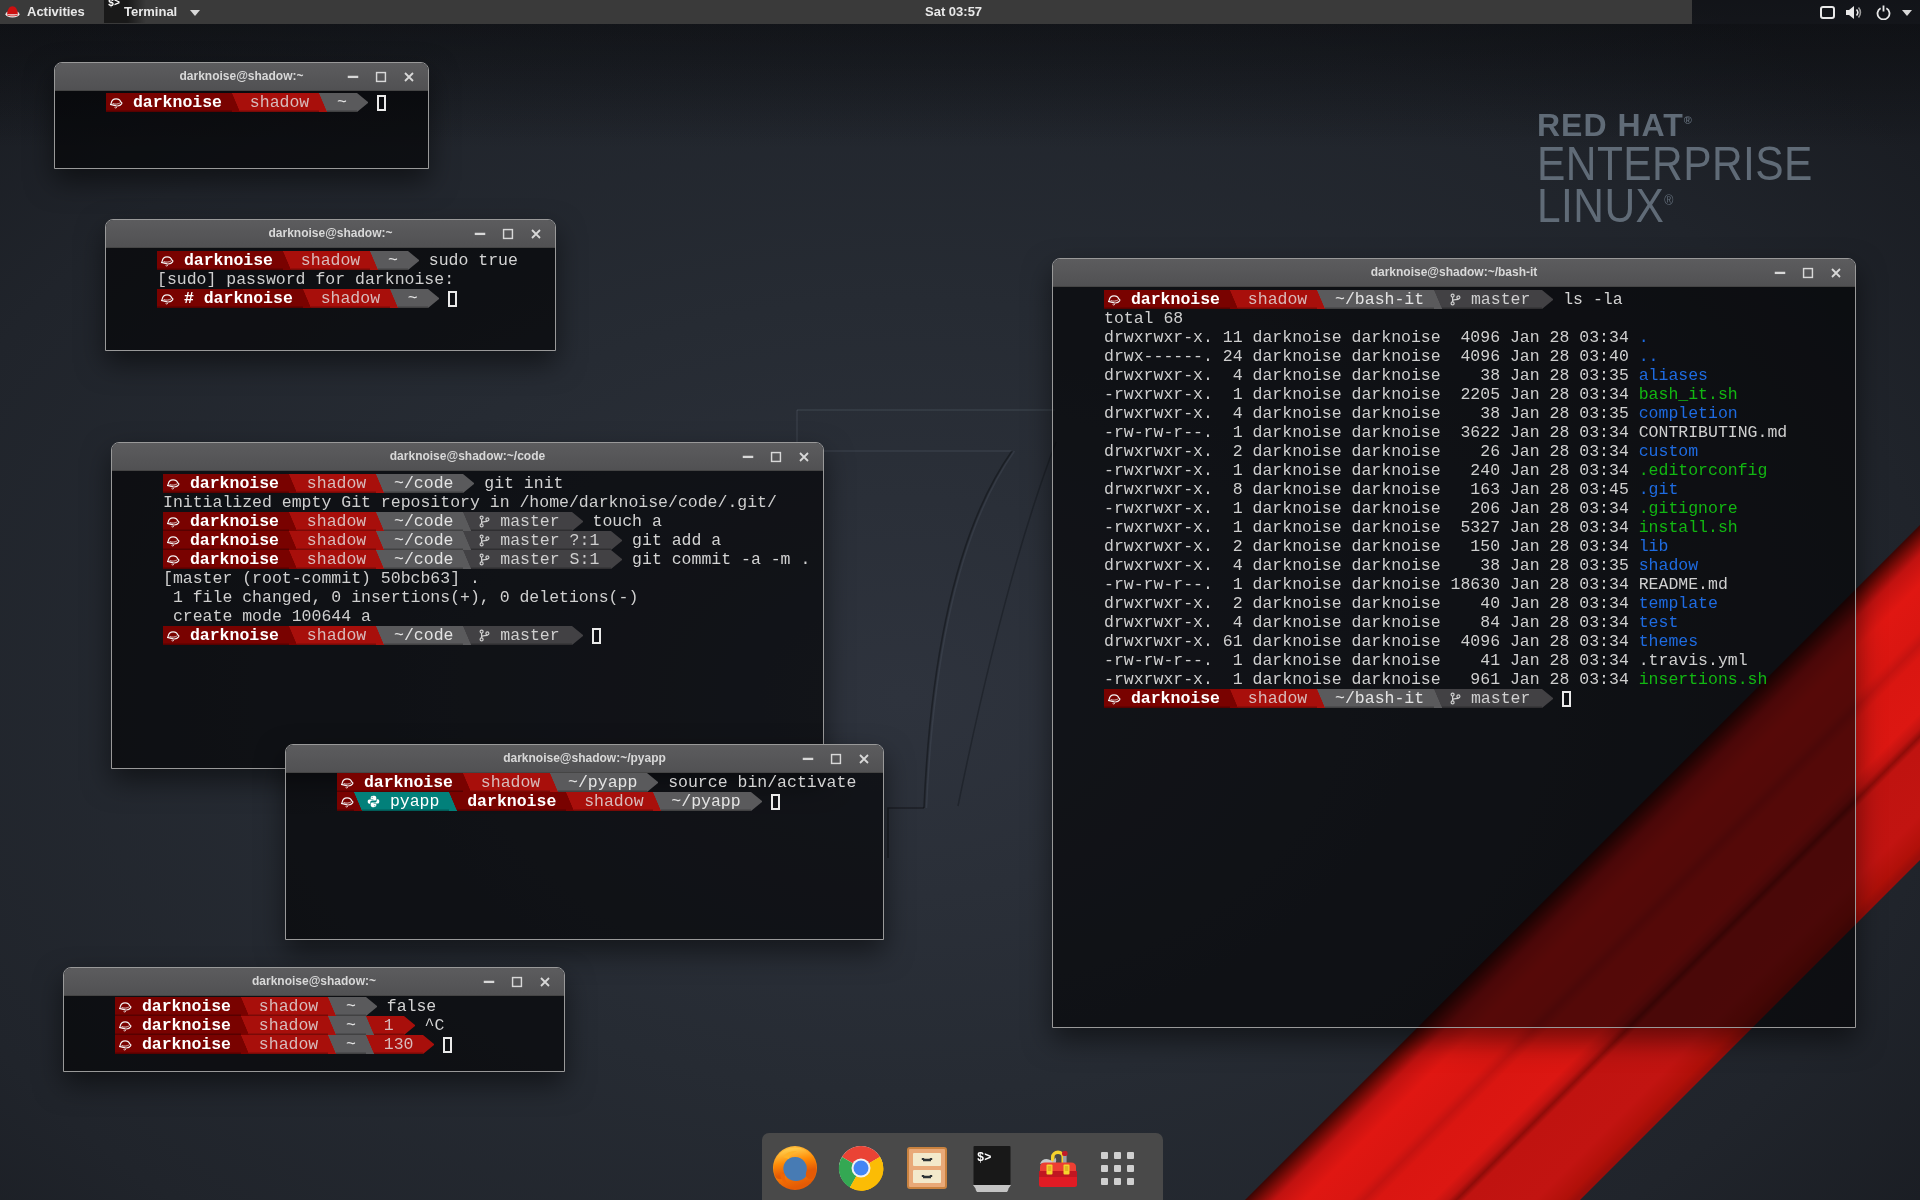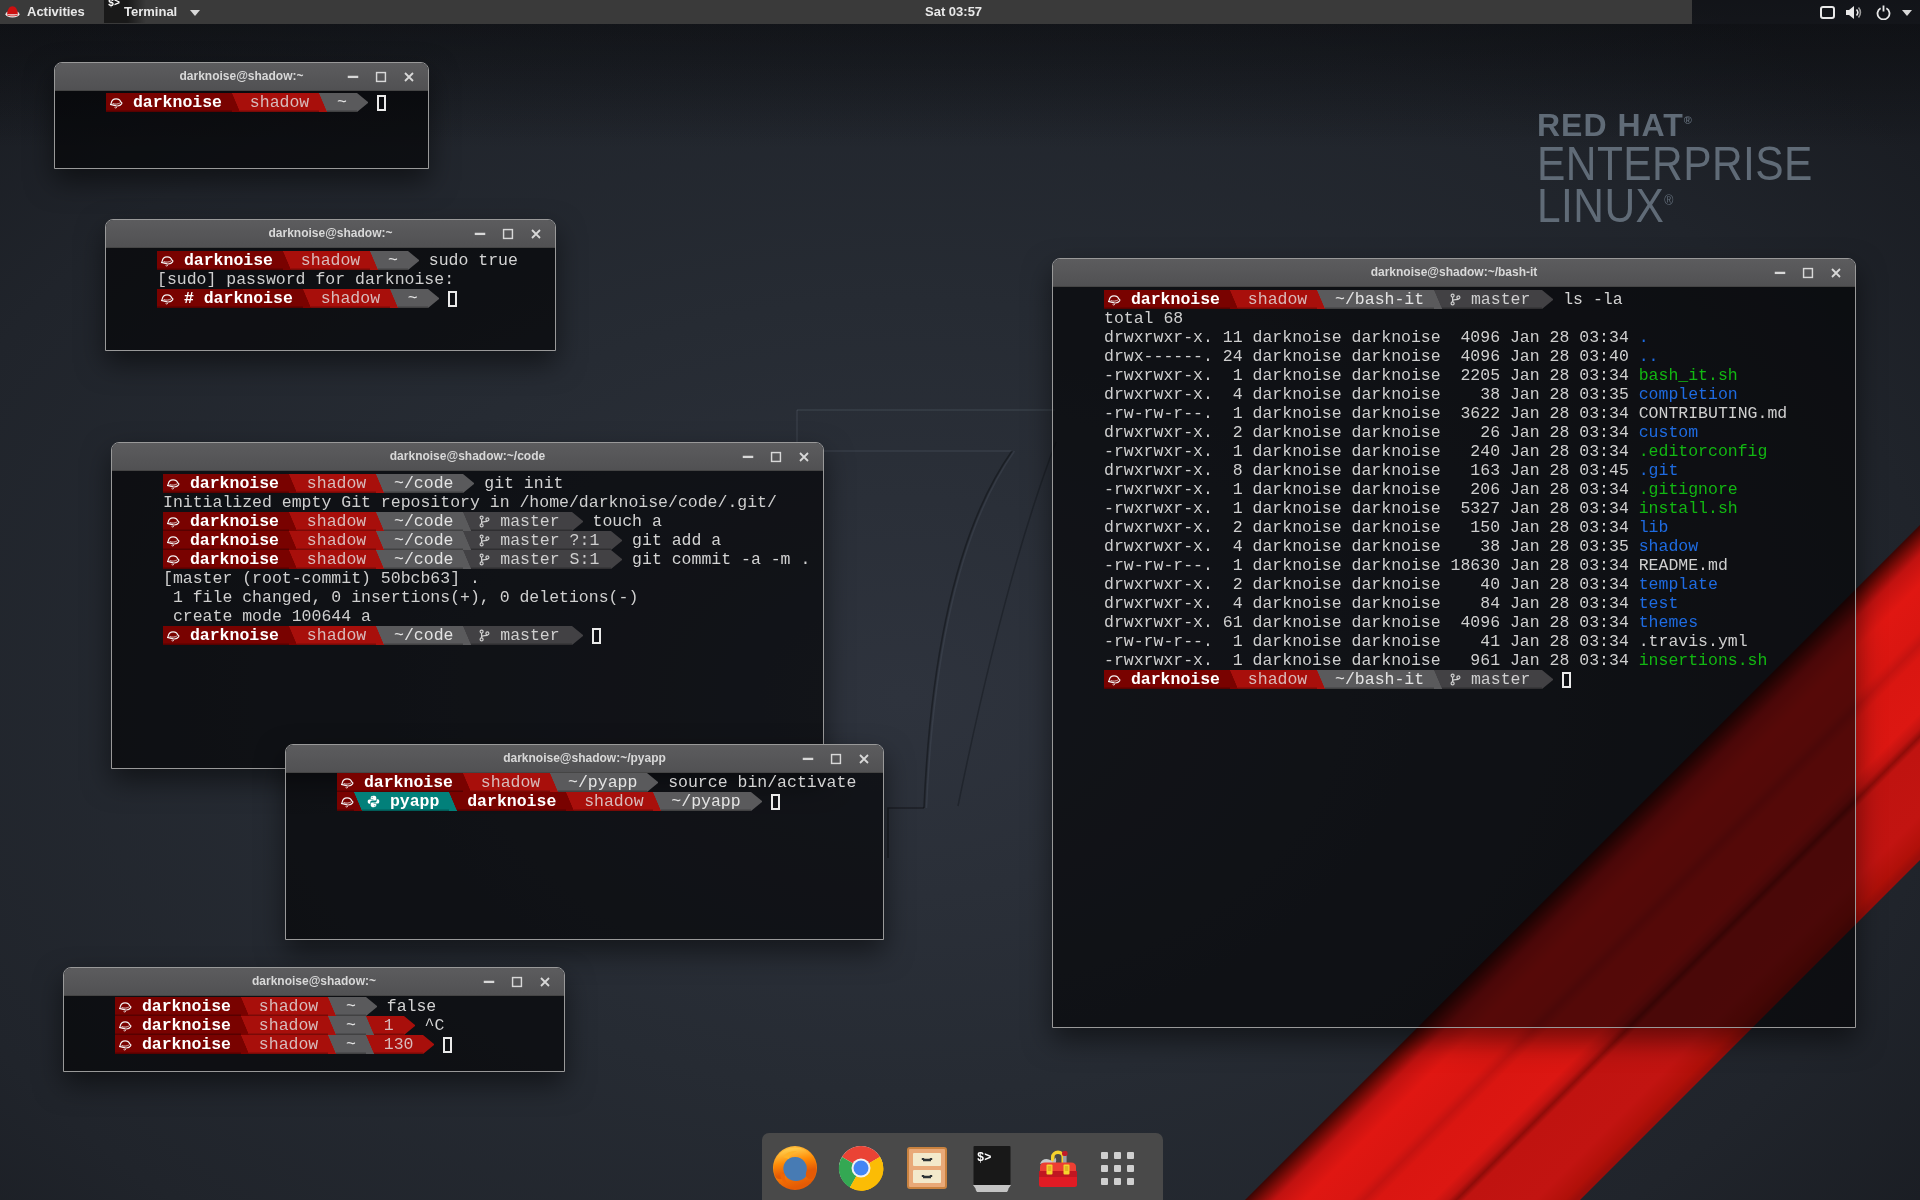--- a/index.html
+++ b/index.html
@@ -35,21 +35,21 @@
   .wb { position:absolute; top:0; width:22px; height:27px; }
   .wb svg { position:absolute; left:50%; top:50%; transform:translate(-50%,-50%); }
   .term { position:absolute; left:0; right:0; top:28px; bottom:0; background:rgba(2,2,3,0.62); padding:2px 0 0 3px; overflow:hidden; }
   .row { height:19px; display:flex; align-items:center; font-family:"Liberation Mono",monospace; font-size:16.5px; color:#cfcfcf; white-space:pre;padding-left:48px; }
   .row .txt { line-height:19px; }
   .sg { display:flex; align-items:center; height:19px; box-shadow:inset 0 -1.5px rgba(0,0,0,0.28); }
   .dr { background:#790200; color:#ffffff; font-weight:bold; }
   .br { background:#a80f0b; color:#d8bcbc; }
   .gy { background:#5a5a5c; color:#e4e4e4; }
   .gt { background:#424144; color:#cfcfcf; padding-right:2px; }
-  .tl { background:#02807a; color:#fff; font-weight:bold; }
+  .tl { background:#02807a; color:#fff; font-weight:normal; }
   .sp { width:8px; height:19px; }
   .ar { width:0; height:19px; border-top:9.5px solid transparent; border-bottom:9.5px solid transparent; border-left:11px solid #5a5a5c; }
   .cur { width:9px; height:16px; border:2px solid #eaeaea; margin-left:9px; }
   .b { color:#1e6be1; } .g { color:#12b712; }
   
   #dock { position:absolute; left:762px; top:1133px; width:401px; height:67px; background:#494949; border-radius:7px 7px 0 0; }
   .dicon { position:absolute; top:11px; width:48px; height:48px; }
 </style>
 </head>
 <body>
@@ -358,20 +358,21 @@
             <g stroke="#cfcfcf" stroke-width="1.2" fill="none">
               <circle cx="2.6" cy="2.6" r="1.5"></circle>
               <circle cx="2.6" cy="10.4" r="1.5"></circle>
               <circle cx="8.4" cy="4.4" r="1.5"></circle>
               <path d="M2.6 4.1 V8.9 M2.6 8 C2.6 5.8 8.4 7.4 8.4 5.9"></path>
             </g>
           </svg> master </span><span class="ar" style="border-left-color:#424144"></span><span class="txt" style="color:#d4d4d4"> ls -la</span></div>
       <div class="row"><span class="txt">total 68</span></div>
       <div class="row"><span class="txt">drwxrwxr-x. 11 darknoise darknoise  4096 Jan 28 03:34 <span class="b">.</span></span></div>
       <div class="row"><span class="txt">drwx------. 24 darknoise darknoise  4096 Jan 28 03:40 <span class="b">..</span></span></div>
+      <div class="row"><span class="txt">drwxrwxr-x.  4 darknoise darknoise    38 Jan 28 03:35 <span class="b">aliases</span></span></div>
       <div class="row"><span class="txt">-rwxrwxr-x.  1 darknoise darknoise  2205 Jan 28 03:34 <span class="g">bash_it.sh</span></span></div>
       <div class="row"><span class="txt">drwxrwxr-x.  4 darknoise darknoise    38 Jan 28 03:35 <span class="b">completion</span></span></div>
       <div class="row"><span class="txt">-rw-rw-r--.  1 darknoise darknoise  3622 Jan 28 03:34 CONTRIBUTING.md</span></div>
       <div class="row"><span class="txt">drwxrwxr-x.  2 darknoise darknoise    26 Jan 28 03:34 <span class="b">custom</span></span></div>
       <div class="row"><span class="txt">-rwxrwxr-x.  1 darknoise darknoise   240 Jan 28 03:34 <span class="g">.editorconfig</span></span></div>
       <div class="row"><span class="txt">drwxrwxr-x.  8 darknoise darknoise   163 Jan 28 03:45 <span class="b">.git</span></span></div>
       <div class="row"><span class="txt">-rwxrwxr-x.  1 darknoise darknoise   206 Jan 28 03:34 <span class="g">.gitignore</span></span></div>
       <div class="row"><span class="txt">-rwxrwxr-x.  1 darknoise darknoise  5327 Jan 28 03:34 <span class="g">install.sh</span></span></div>
       <div class="row"><span class="txt">drwxrwxr-x.  2 darknoise darknoise   150 Jan 28 03:34 <span class="b">lib</span></span></div>
       <div class="row"><span class="txt">drwxrwxr-x.  4 darknoise darknoise    38 Jan 28 03:35 <span class="b">shadow</span></span></div>

